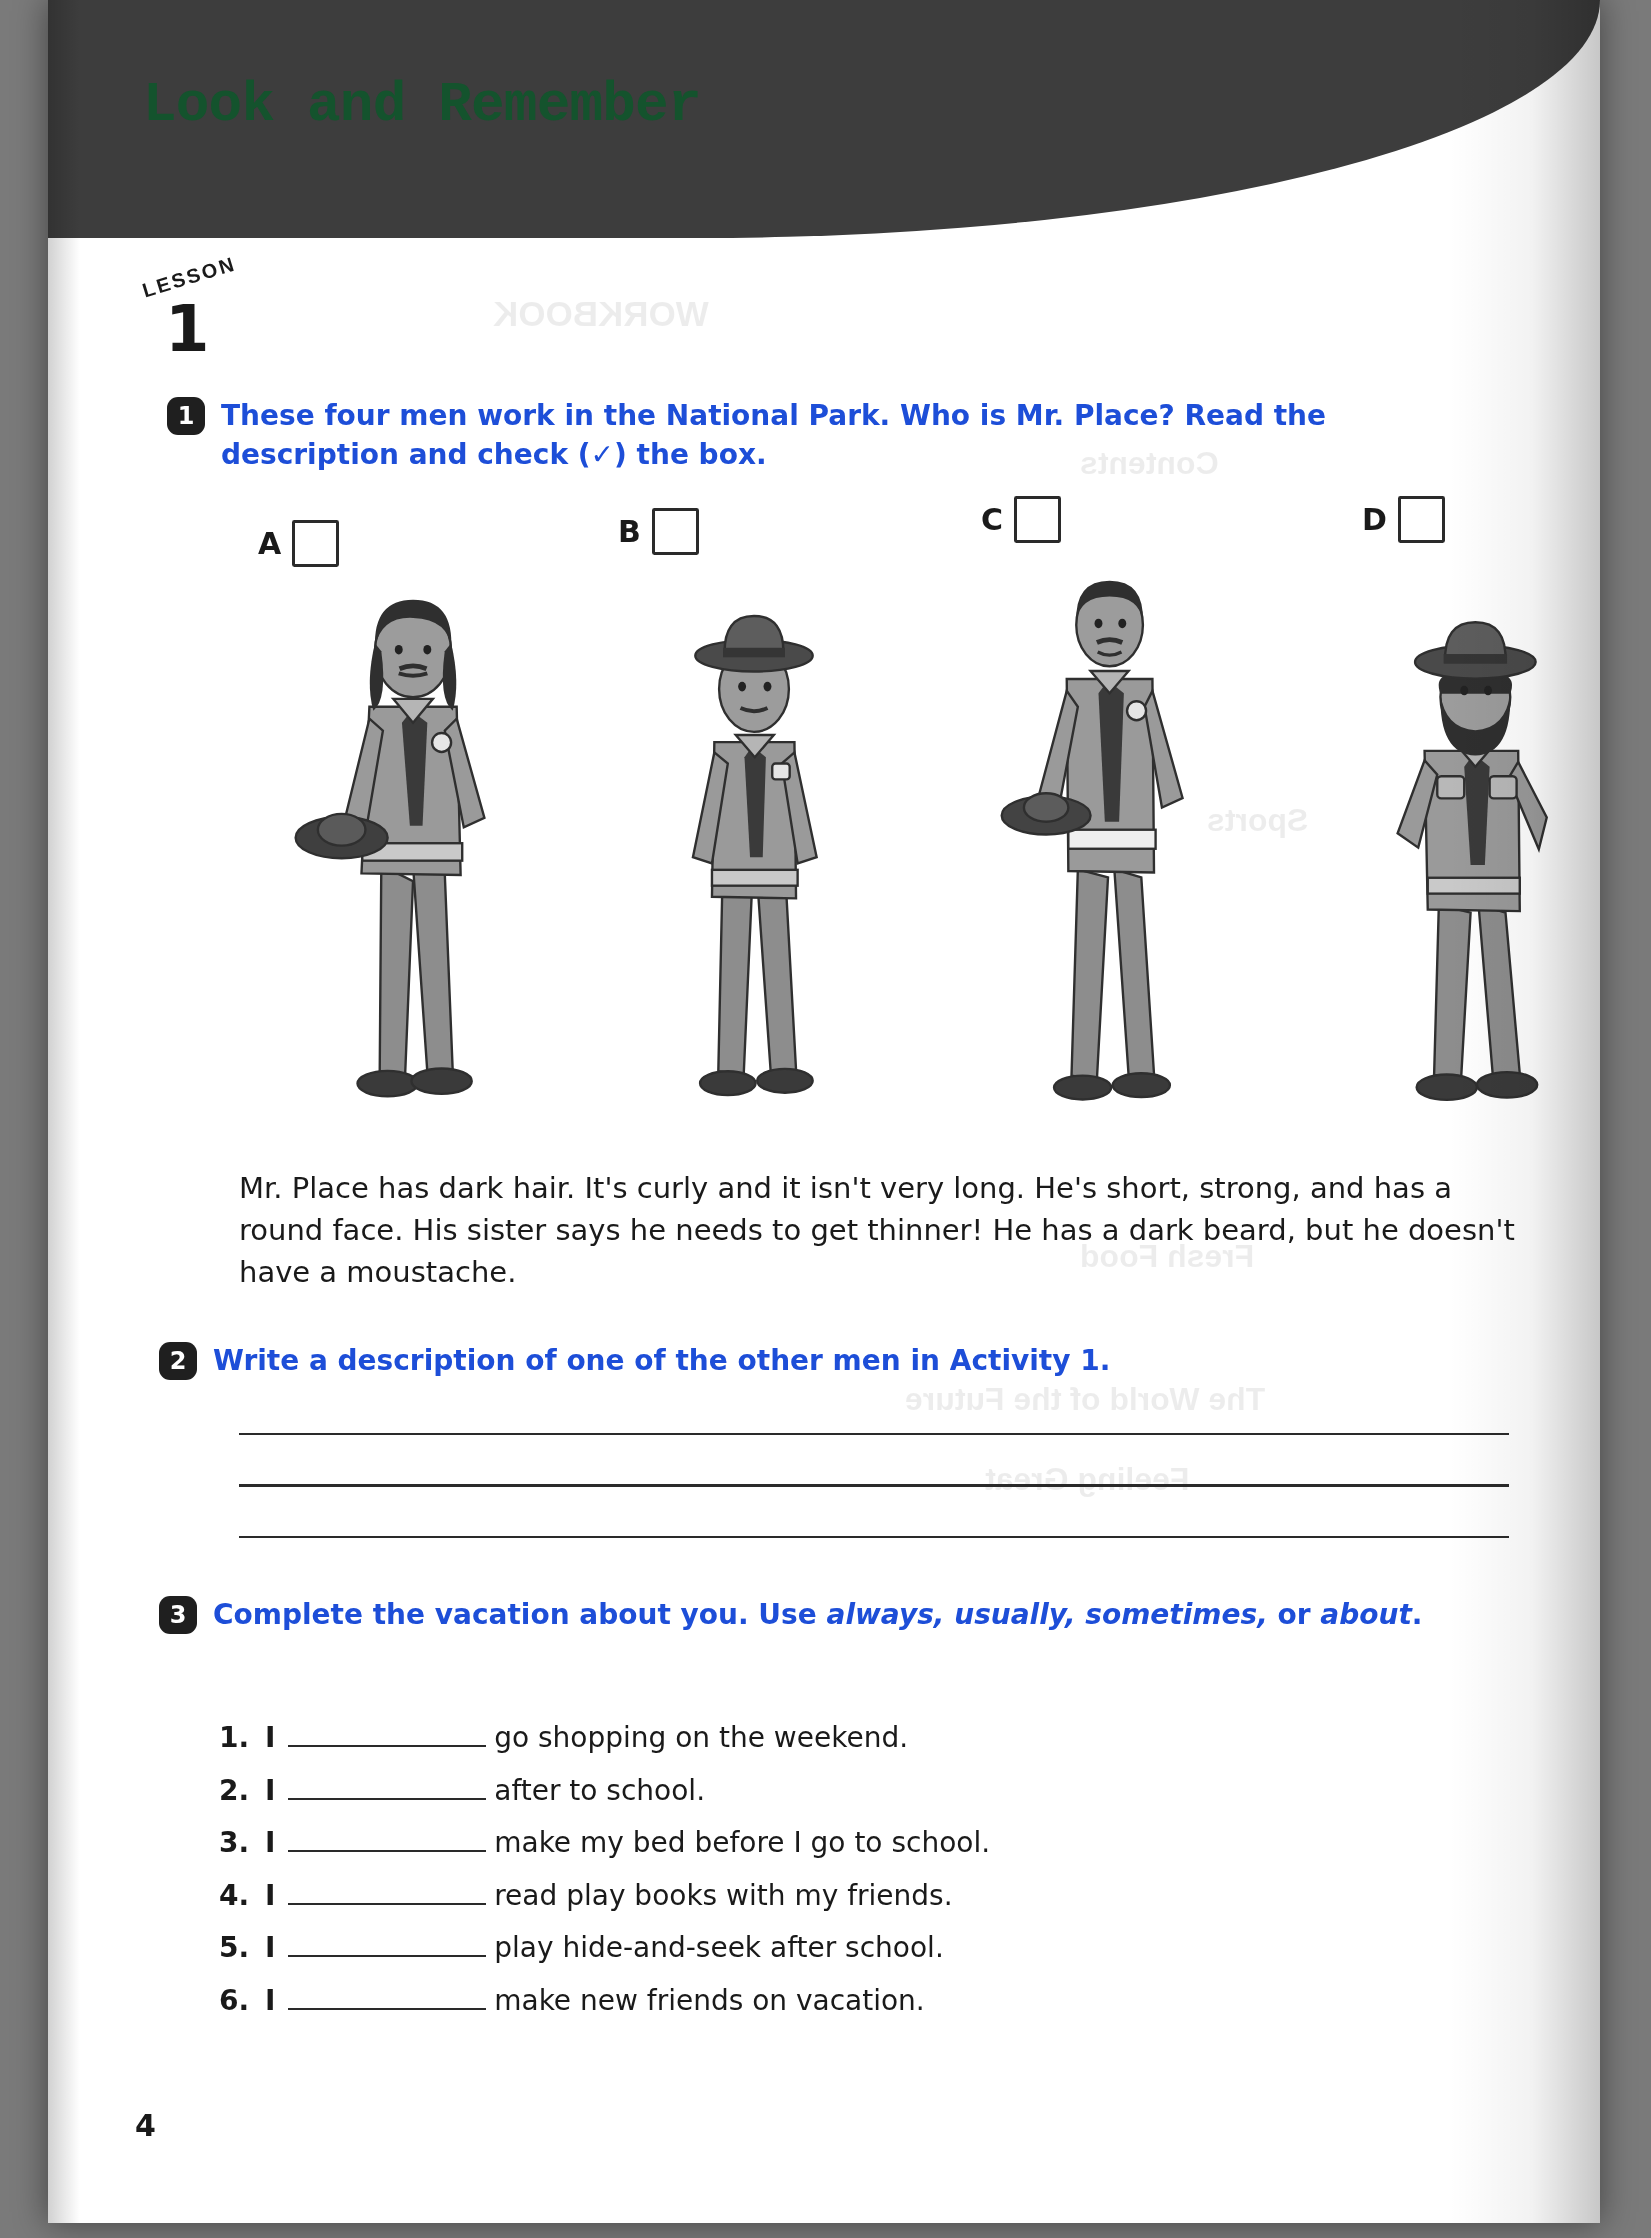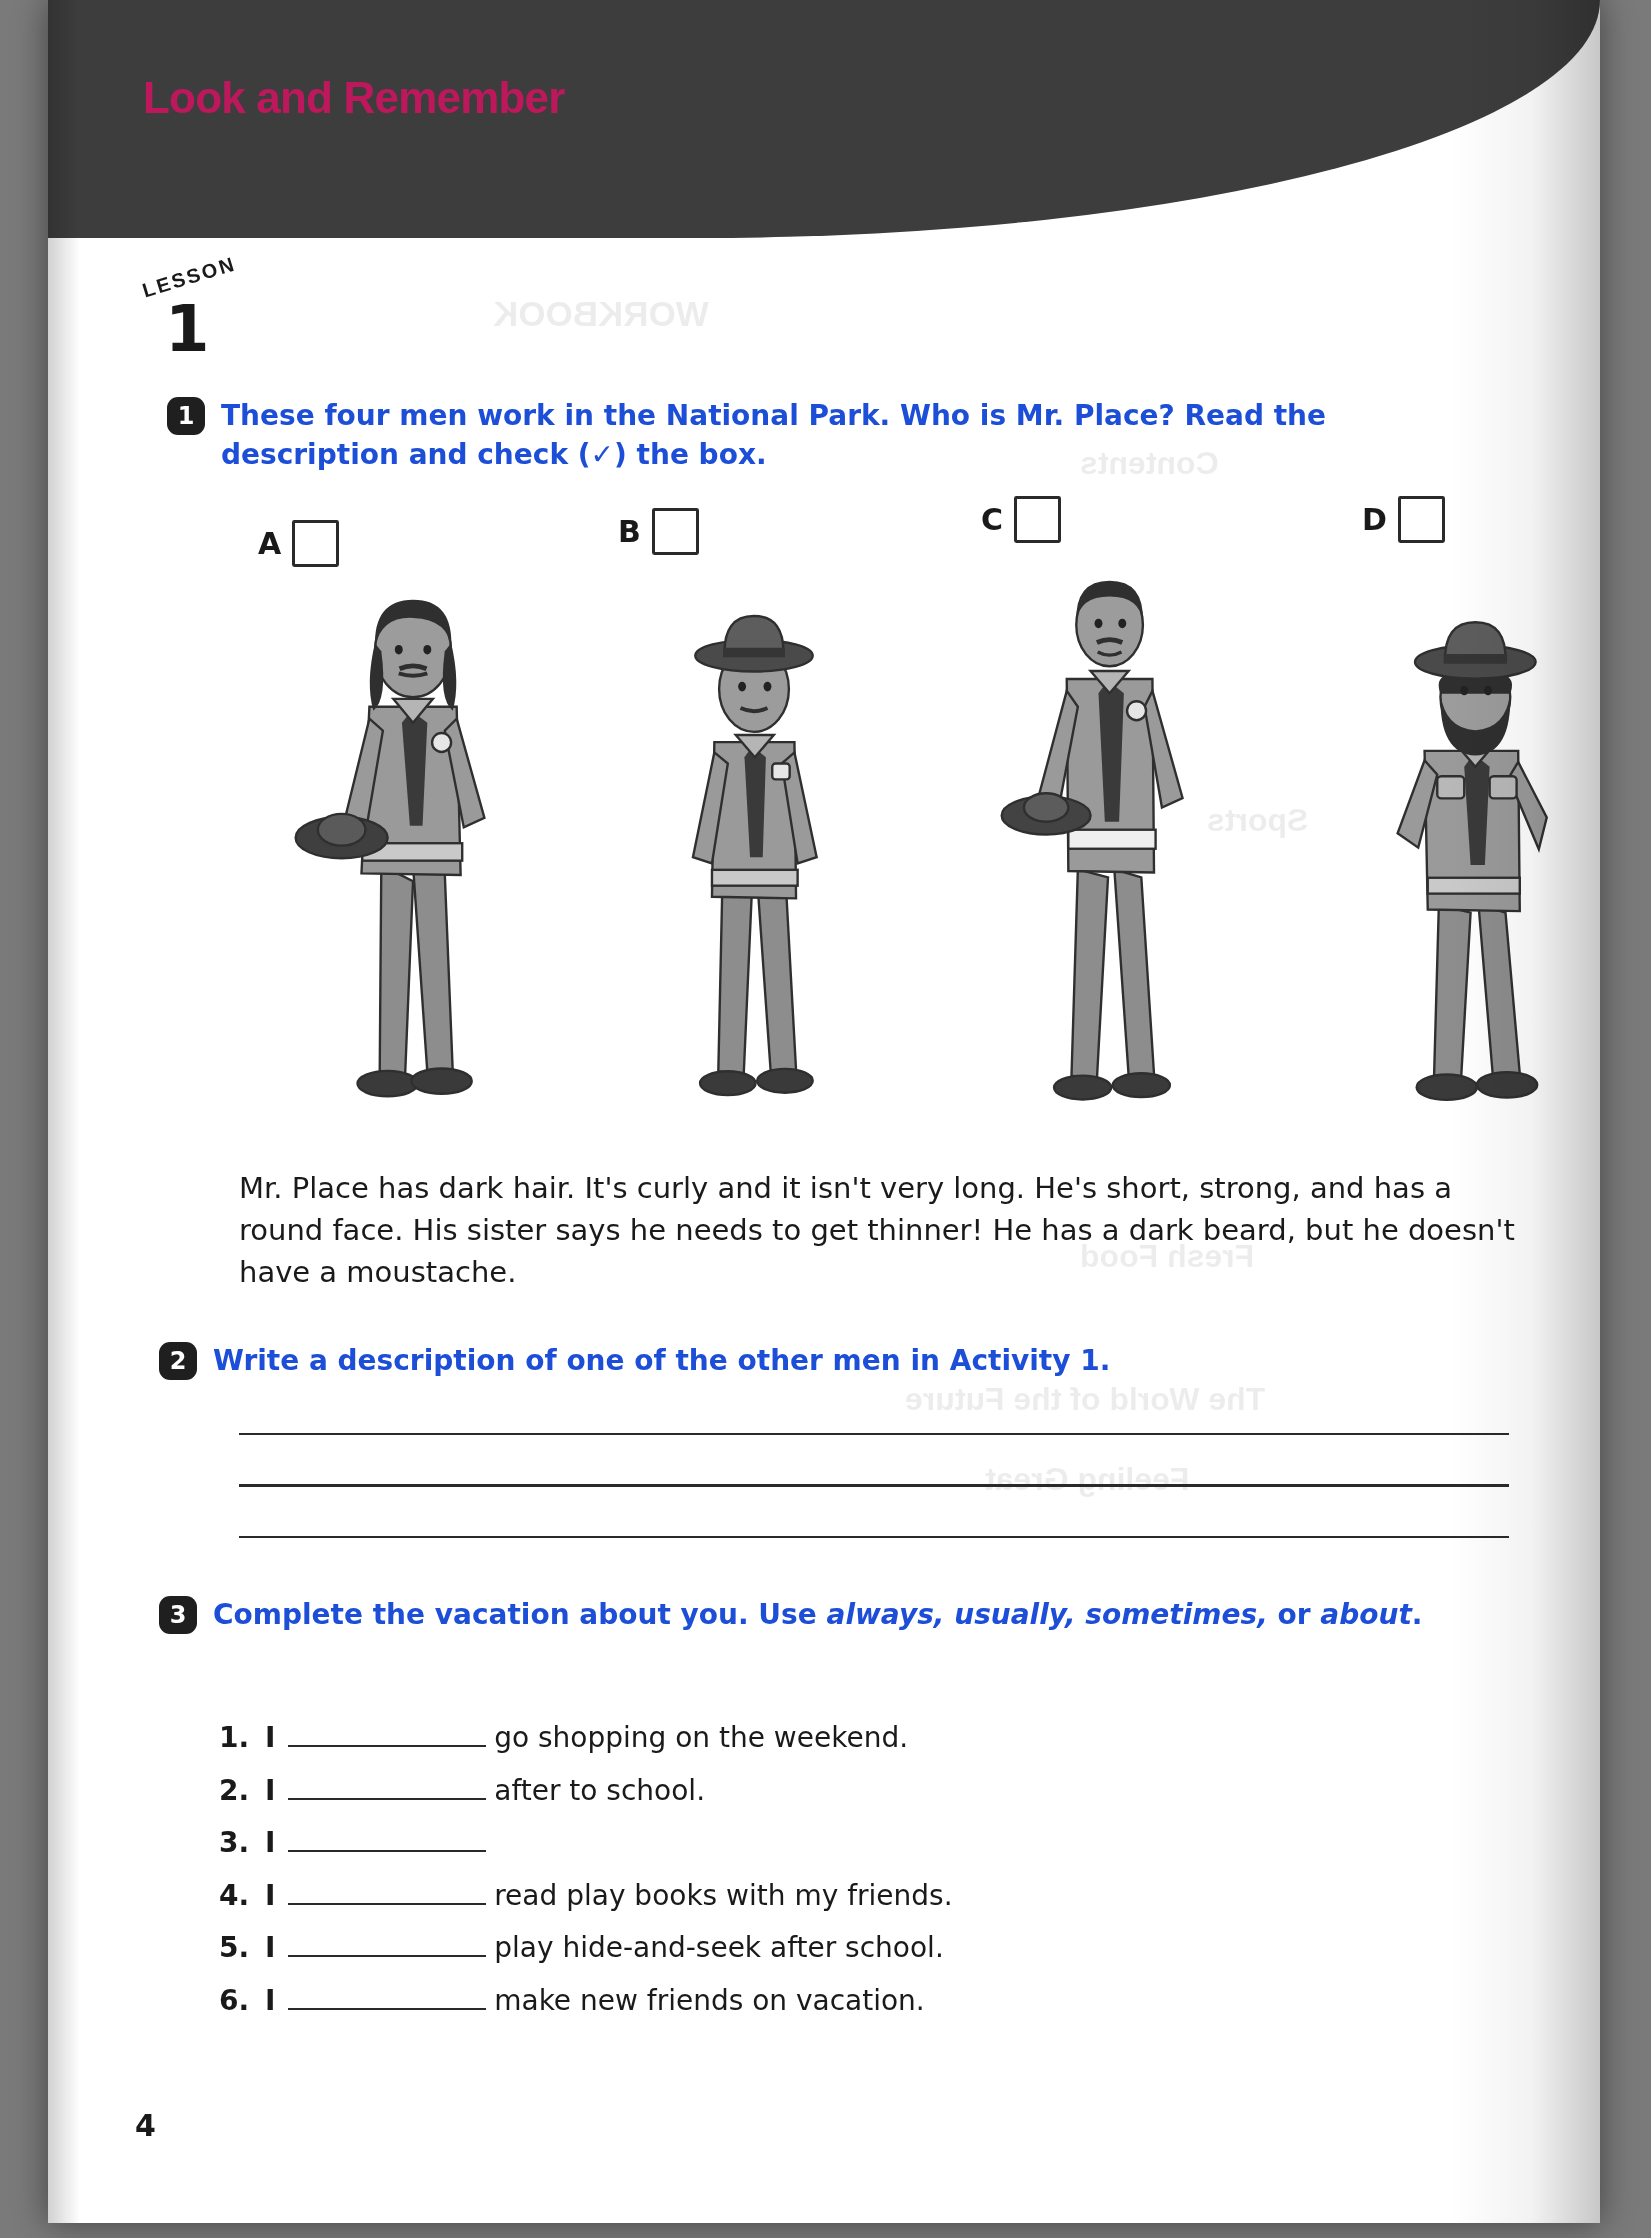--- a/index.html
+++ b/index.html
@@ -41,23 +41,23 @@
   .bleed div{position:absolute;white-space:nowrap;transform:scaleX(-1);}
 
   
   .banner{
     position:absolute;left:0;top:0;width:100%;height:238px;
     background:#3d3d3d;
     border-bottom-right-radius:58% 100%;
   }
   .banner-title{
     position:absolute;left:95px;top:73px;
-    color:#be185d;
-    font-size:44px;font-weight:bold;letter-spacing:-0.8px;
-    font-family:Liberation Sans, sans-serif;
+    color:#14532d;
+    font-size:56px;font-weight:bold;letter-spacing:-0.8px;
+    font-family:Liberation Mono, monospace;
   }
 
   
   .lesson{
     position:absolute;left:95px;top:270px;width:143px;height:103px;color:#1a1a1a;
   }
   .lesson .word{
     position:absolute;left:0;top:9.5px;
     font-size:20px;font-weight:bold;letter-spacing:2.4px;
     transform:rotate(-17deg);transform-origin:left center;
@@ -318,20 +318,21 @@
       <div class="srow">
         <span class="n">2.</span>
         <span class="i">I</span>
         <span class="blank"></span>
         <span>after to school.</span>
       </div>
       <div class="srow">
         <span class="n">3.</span>
         <span class="i">I</span>
         <span class="blank"></span>
+        <span>make my bed before I go to school.</span>
       </div>
       <div class="srow">
         <span class="n">4.</span>
         <span class="i">I</span>
         <span class="blank"></span>
         <span>read play books with my friends.</span>
       </div>
       <div class="srow">
         <span class="n">5.</span>
         <span class="i">I</span>

